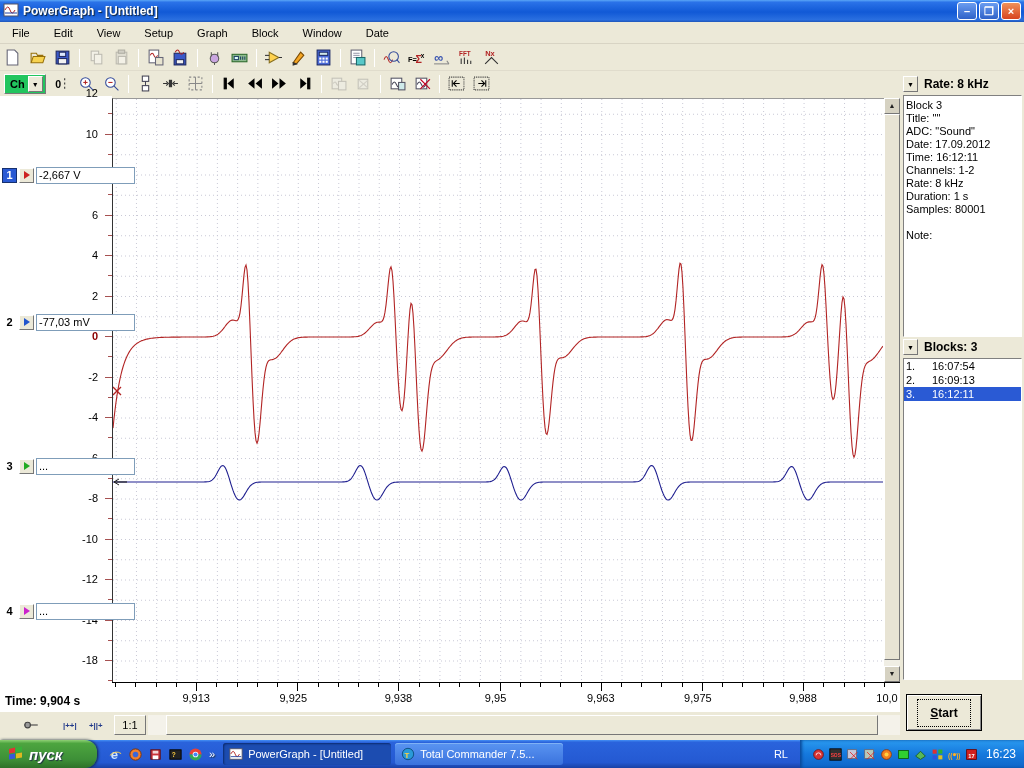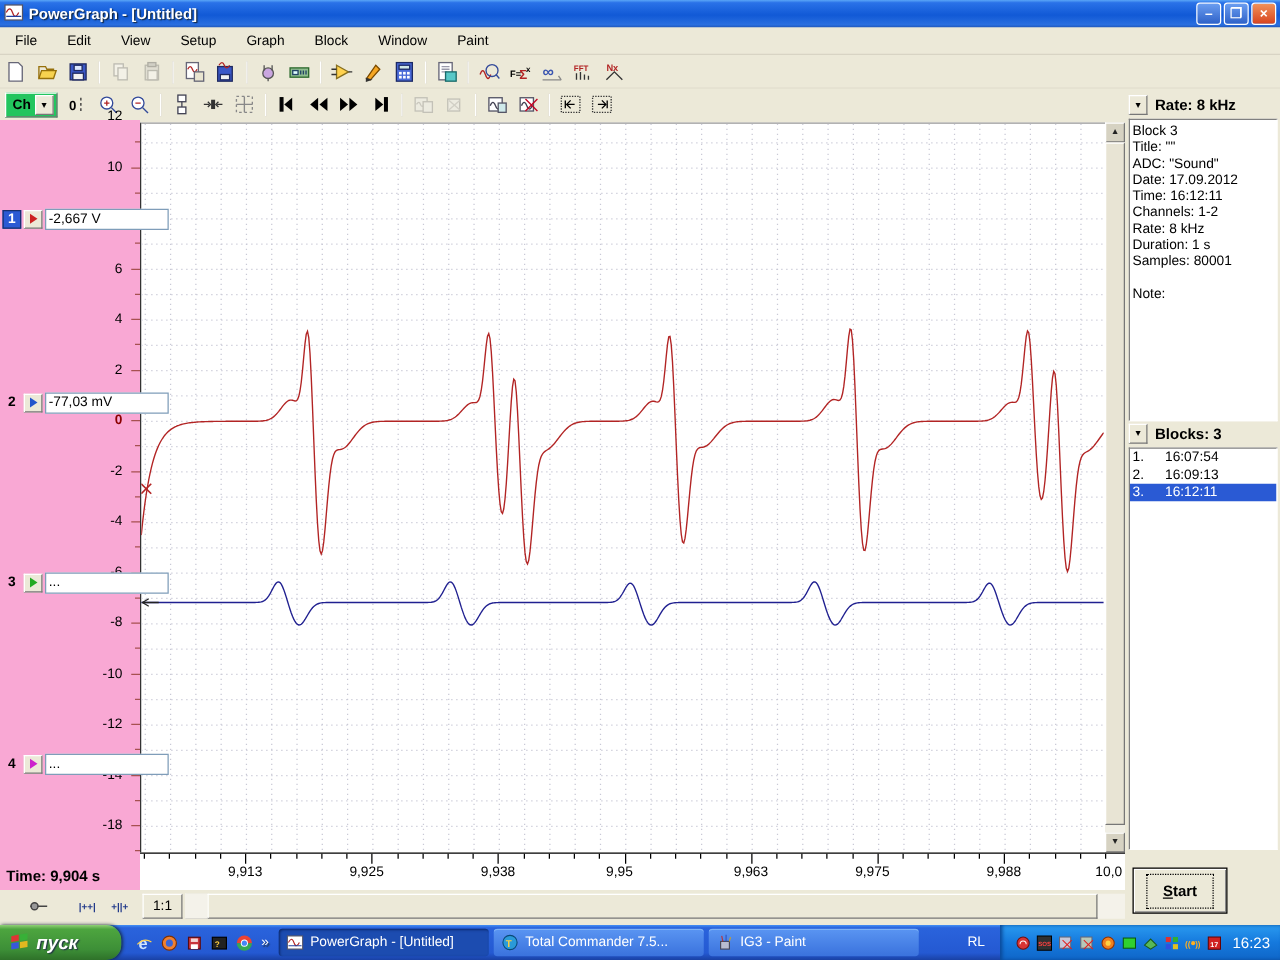--- a/index.html
+++ b/index.html
@@ -29,21 +29,21 @@
   .tbtn { width:23px; height:22px; display:flex; align-items:center; justify-content:center; margin:0 1px; }
   .tbtn.disabled { opacity:.4; filter:grayscale(.9); }
   .tsep { width:1px; height:18px; background:#b8b4a4; border-right:1px solid #fff; margin:0 4px; }
   #ch-select { display:flex; align-items:center; height:20px; margin:0 3px 0 4px;
     border:1px solid #888; border-color:#fff #777 #777 #fff; background:#22c55e; padding:0 2px; }
   #ch-select .lbl { font-weight:bold; padding:0 3px; }
   .drop-arrow { width:15px; height:16px; background:#ece9d8; border:1px solid;
     border-color:#fff #777 #777 #fff; font-size:7px; line-height:15px; text-align:center; color:#000; }
 
   
-  #left-col { position:absolute; left:0; top:96px; width:112px; height:616px; background:#f9a8d4; }
+  #left-col { position:absolute; left:0; top:96px; width:112px; height:616px; background:#ffffff; }
   .ylabel { position:absolute; right:14px; transform:translateY(-50%); font-size:11px; color:#000; }
   .ylabel.bold0 { font-weight:bold; color:#8b0000; }
   .ytick { position:absolute; background:#a65050; height:1px; }
   .chan-row { position:absolute; left:2px; display:flex; align-items:center; height:18px; z-index:5; }
   .chan-num { width:15px; height:15px; text-align:center; line-height:15px; font-weight:bold; color:#000; }
   .chan-num.sel { background:#2a5ad4; color:#fff; border:1px solid #16306e; line-height:13px; }
   .chan-btn { width:15px; height:15px; margin-left:2px; background:#ece9d8; border:1px solid;
     border-color:#fff #777 #777 #fff; display:flex; align-items:center; justify-content:center; }
   .chan-arrow { width:0; height:0; border-top:4px solid transparent; border-bottom:4px solid transparent; border-left:6px solid #000; }
   .chan-val { width:99px; height:17px; margin-left:2px; background:#fff; border:1px solid #7f9db9;
@@ -134,21 +134,21 @@
 </div>
 
 <div id="menubar">
     <span class="menu-item">File</span>
     <span class="menu-item">Edit</span>
     <span class="menu-item">View</span>
     <span class="menu-item">Setup</span>
     <span class="menu-item">Graph</span>
     <span class="menu-item">Block</span>
     <span class="menu-item">Window</span>
-    <span class="menu-item">Paint</span>
+    <span class="menu-item">Date</span>
   </div>
 
 <div id="toolbar1" class="toolbar">
     <span class="tbtn">
       <svg width="17" height="17" viewBox="0 0 16 16">
         <path d="M3,1 h7 l3,3 v11 h-10 z" fill="#fff" stroke="#667"></path>
       </svg>
     </span>
     <span class="tbtn">
       <svg width="17" height="17" viewBox="0 0 16 16">
@@ -738,29 +738,20 @@
         </svg>
         <span class="tlabel">PowerGraph - [Untitled]</span>
       </div>
       <div class="task-btn" style="width: 168px;">
         <svg width="14" height="14" viewBox="0 0 16 16">
           <circle cx="8" cy="8" r="6.5" fill="#2a9ad8" stroke="#0a4a78"></circle>
           <text x="4" y="12" font-size="9" fill="#ffd040" font-weight="bold">T</text>
         </svg>
         <span class="tlabel">Total Commander 7.5...</span>
       </div>
-      <div class="task-btn" style="width: 168px;">
-        <svg width="14" height="14" viewBox="0 0 16 16">
-          <rect x="4" y="7" width="8" height="7" fill="#b8bcd0" stroke="#445"></rect>
-          <line x1="6" y1="7" x2="5" y2="2" stroke="#c03030"></line>
-          <line x1="9" y1="7" x2="9" y2="1" stroke="#3050c0"></line>
-          <line x1="12" y1="7" x2="13" y2="3" stroke="#d0a020"></line>
-        </svg>
-        <span class="tlabel">IG3 - Paint</span>
-      </div>
     </div>
   <span id="lang-ind">RL</span>
   <div id="tray">
     <span id="tray-icons" style="display:flex;align-items:center;">
         <span class="tray-icon">
           <svg width="13" height="13" viewBox="0 0 16 16">
             <circle cx="8" cy="8" r="6" fill="#d83434" stroke="#701010"></circle>
             <path d="M5,9 a3,3 0 0 1 6,0" fill="none" stroke="#fff"></path>
           </svg>
         </span>

